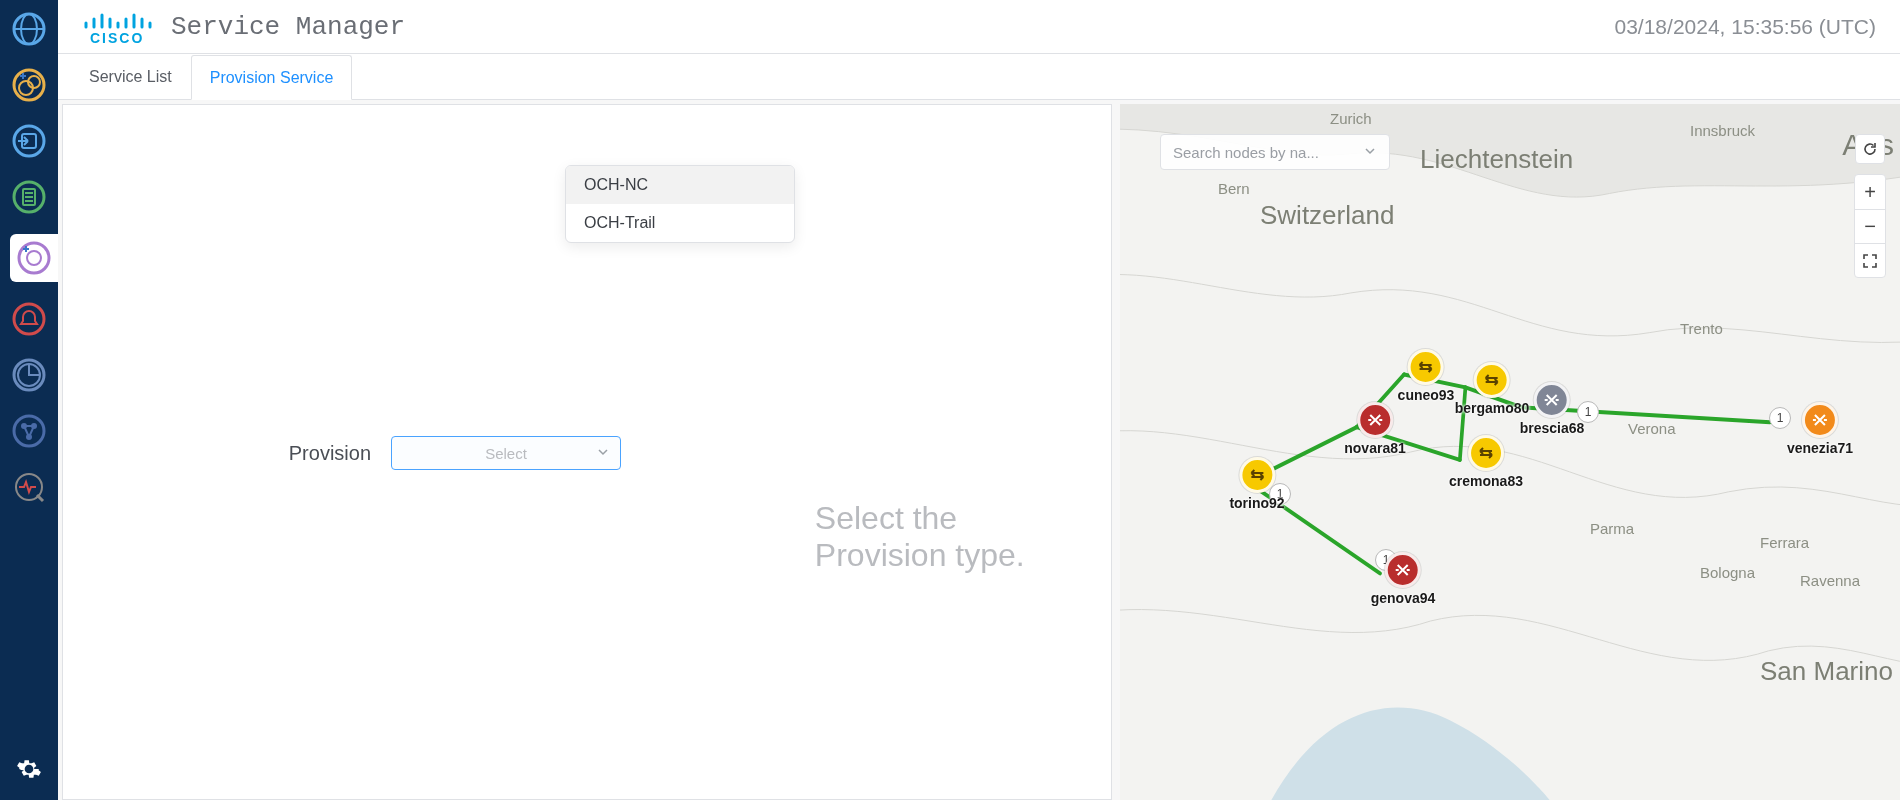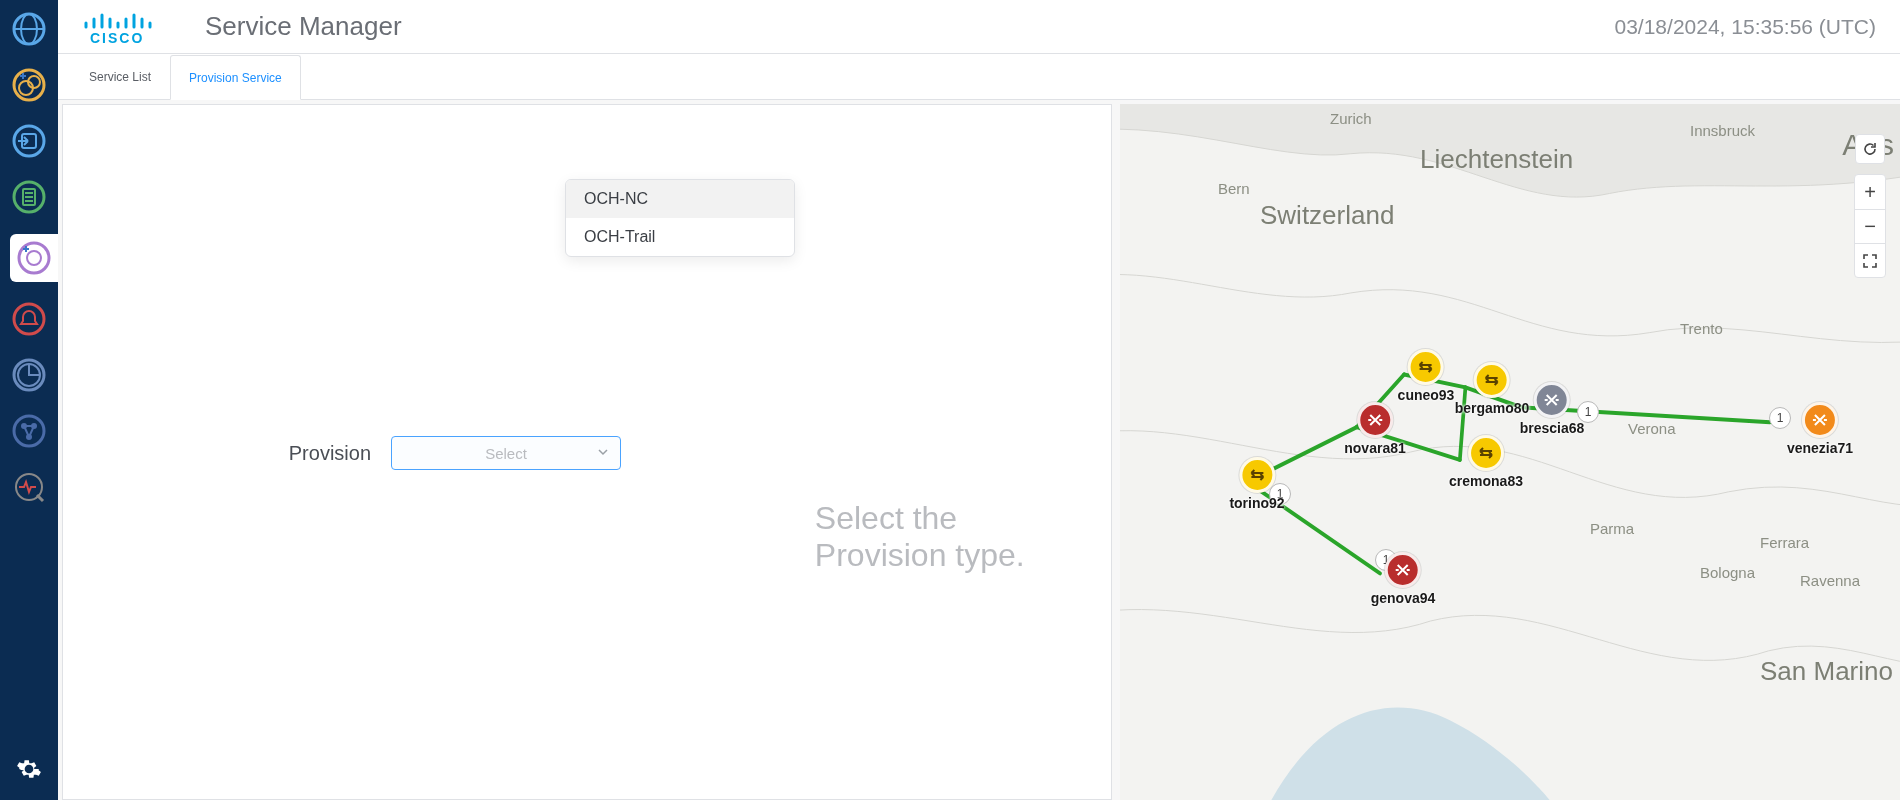--- a/index.html
+++ b/index.html
@@ -25,39 +25,39 @@
   .rail{width:58px;background:var(--sidebar);display:flex;flex-direction:column;align-items:center;padding-top:10px;gap:18px;position:relative;}
   .rail .icn{width:38px;height:38px;border-radius:50%;display:flex;align-items:center;justify-content:center;cursor:pointer;}
   .rail .icn svg{display:block;}
   .rail .icn.active{background:#ffffff;border-radius:6px 0 0 6px;width:48px;height:48px;margin-right:-10px;}
   .rail .gear{position:absolute;bottom:12px;left:0;right:0;display:flex;justify-content:center;}
   .rail .gear .icn{background:none;}
 
   
   .main{flex:1;display:flex;flex-direction:column;min-width:0;}
   .hdr{height:54px;background:#fff;border-bottom:1px solid var(--border);display:flex;align-items:center;padding:0 24px;}
-  .cisco{display:flex;align-items:center;gap:24px;}
+  .cisco{display:flex;align-items:center;gap:8px;}
   .cisco-logo svg{display:block;}
-  .app-title{font-size:26px;color:#6a6e75;font-weight:300;margin-left:27px;}
+  .app-title{font-size:26px;color:#6a6e75;font-weight:300;margin-left:9px;font-family:Liberation Mono, monospace;}
   .clock{margin-left:auto;color:#8a8e94;font-size:21px;}
 
   
   .tabs{height:46px;background:#fff;border-bottom:1px solid var(--border);display:flex;align-items:stretch;padding:0 12px;}
-  .tab{padding:0 18px;display:flex;align-items:center;font-size:12px;color:#595d64;cursor:pointer;border:1px solid transparent;}
+  .tab{padding:0 18px;display:flex;align-items:center;font-size:16px;color:#595d64;cursor:pointer;border:1px solid transparent;}
   .tab.active{color:#1e90ff;border:1px solid var(--border);border-bottom-color:#fff;position:relative;top:1px;background:#fff;border-radius:3px 3px 0 0;}
 
   
   .body{flex:1;display:flex;min-height:0;gap:8px;padding:4px 0 0 4px;}
   .left-panel{width:1050px;background:#fff;border:1px solid var(--border);position:relative;padding:24px 32px;display:flex;flex-direction:row;align-items:center;}
   .form-row{display:flex;align-items:center;gap:20px;width:100%;justify-content:center;margin-top:2px;}
   .form-label{font-size:20px;color:var(--text);}
   .select{width:230px;height:34px;border:1px solid #4aa3ff;border-radius:4px;display:flex;align-items:center;justify-content:flex-start;color:var(--muted);font-size:15px;position:relative;cursor:pointer;background:#fbfdff;}
   .select .cv{flex:1;text-align:center;}
   .select .chev{position:absolute;right:10px;top:8px;}
-  .dropdown{position:absolute;top:74px;left:calc(50% - 22px);width:230px;border:1px solid var(--border);border-radius:6px;box-shadow:0 4px 14px rgba(0,0,0,0.08);background:#fff;overflow:hidden;}
+  .dropdown{position:absolute;top:60px;left:calc(50% - 22px);width:230px;border:1px solid var(--border);border-radius:6px;box-shadow:0 4px 14px rgba(0,0,0,0.08);background:#fff;overflow:hidden;}
   .dropdown .opt{padding:10px 18px;font-size:16px;color:#3a3e44;cursor:pointer;}
   .dropdown .opt:first-child{background:#f2f2f2;}
   .placeholder-msg{margin-top:170px;font-size:32px;color:#b9bbbf;font-weight:500;}
 
   
   .map-panel{flex:1;position:relative;background:var(--map);overflow:hidden;}
   .map-panel svg.bgmap{position:absolute;inset:0;}
   .map-search{position:absolute;top:30px;left:40px;width:230px;height:36px;border:1px solid var(--border);border-radius:4px;background:rgba(255,255,255,0.92);display:flex;align-items:center;padding:0 12px;color:#9a9ea4;font-size:15px;cursor:pointer;}
   .map-search .chev{margin-left:auto;}
   .map-ctrls{position:absolute;top:30px;right:14px;display:flex;flex-direction:column;gap:10px;align-items:center;}
@@ -318,20 +318,28 @@
         <div class="node" style="top:325px;left:700px">
           <div class="circle" style="background:var(--node-orange)">
               <svg width="20" height="20" viewBox="0 0 20 20">
                 <path d="M5 5l10 10M15 5 5 15" stroke="#fff" stroke-width="2"></path>
                 <path d="M3 10h3m8 0h3" stroke="#fff" stroke-width="2"></path>
               </svg>
             </div>
           <div class="nl">venezia71</div>
         </div>
 
+        <div class="map-search">
+          <span>Search nodes by na...</span>
+          <span class="chev">
+            <svg width="14" height="14" viewBox="0 0 14 14">
+                <path d="M3 5l4 4 4-4" fill="none" stroke="#9aa0a6" stroke-width="1.5"></path>
+              </svg>
+          </span>
+        </div>
 
         <div class="map-ctrls">
           <div class="btn">
             <svg width="16" height="16" viewBox="0 0 16 16">
                 <path d="M13 8a5 5 0 1 1-1.5-3.5M13 2v4h-4" fill="none" stroke="#444" stroke-width="1.6"></path>
               </svg>
           </div>
           <div class="zoomgrp">
             <div class="zb">+</div>
             <div class="zb">−</div>

